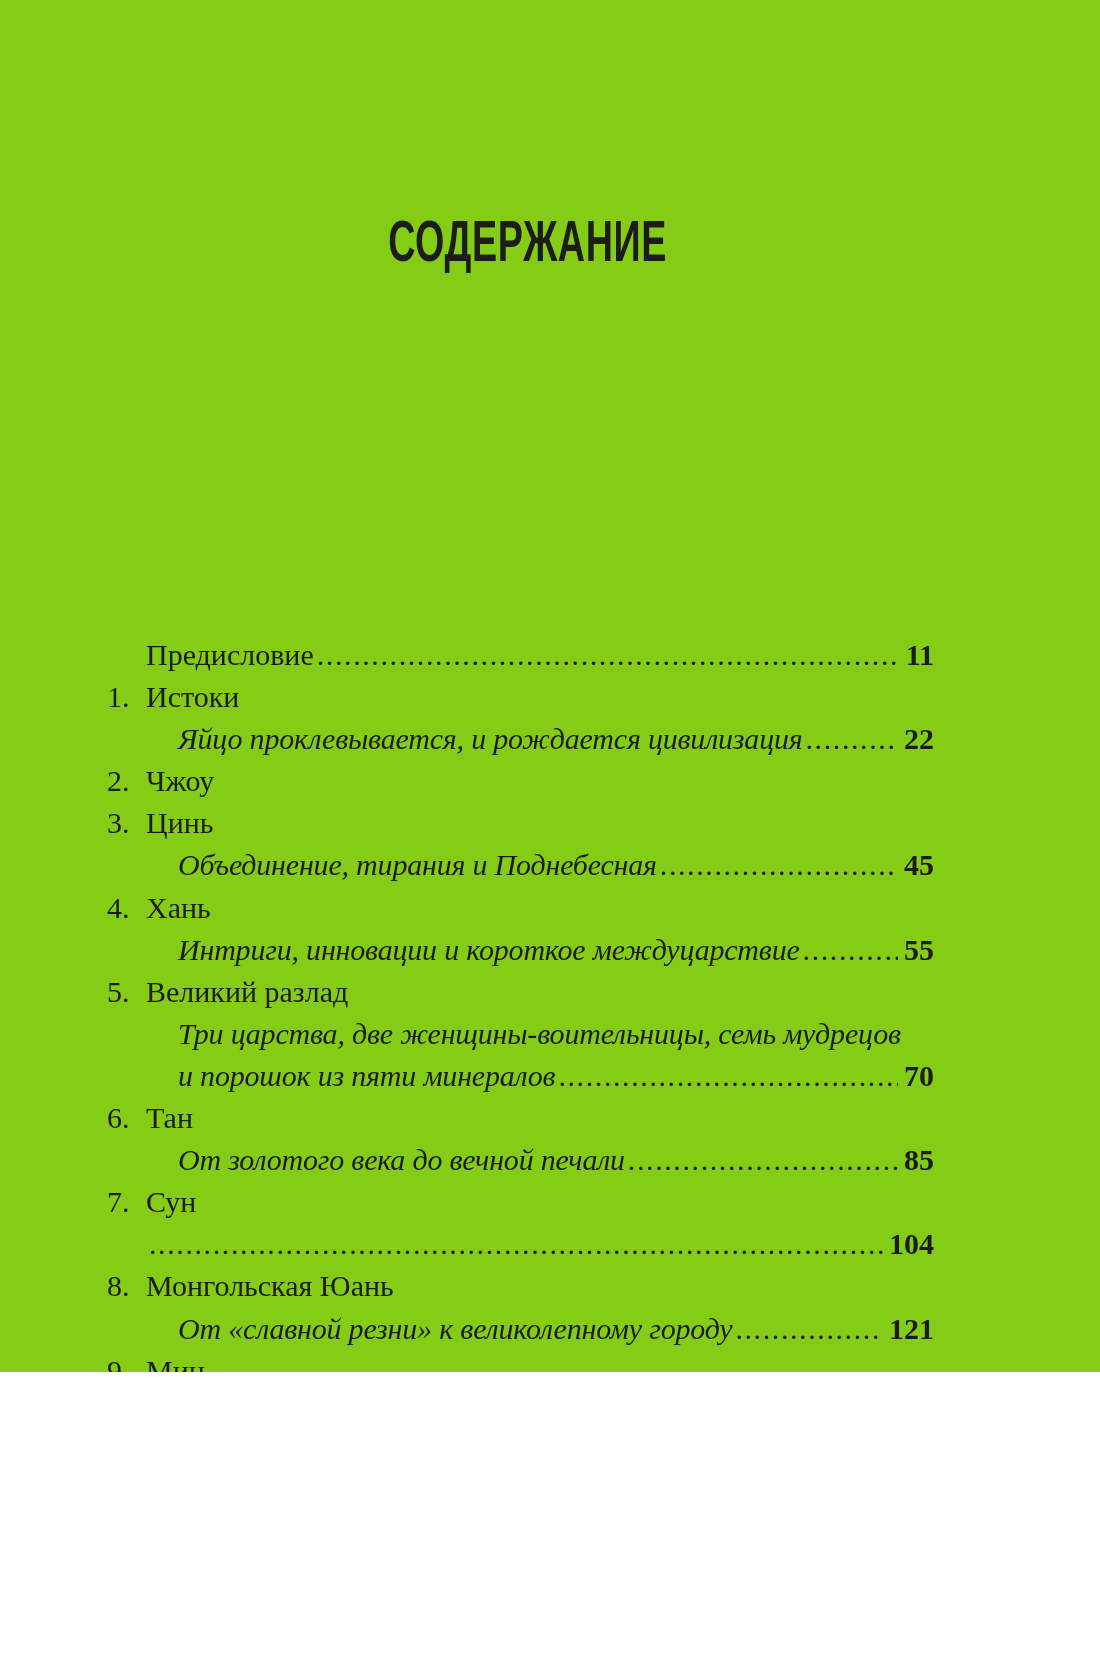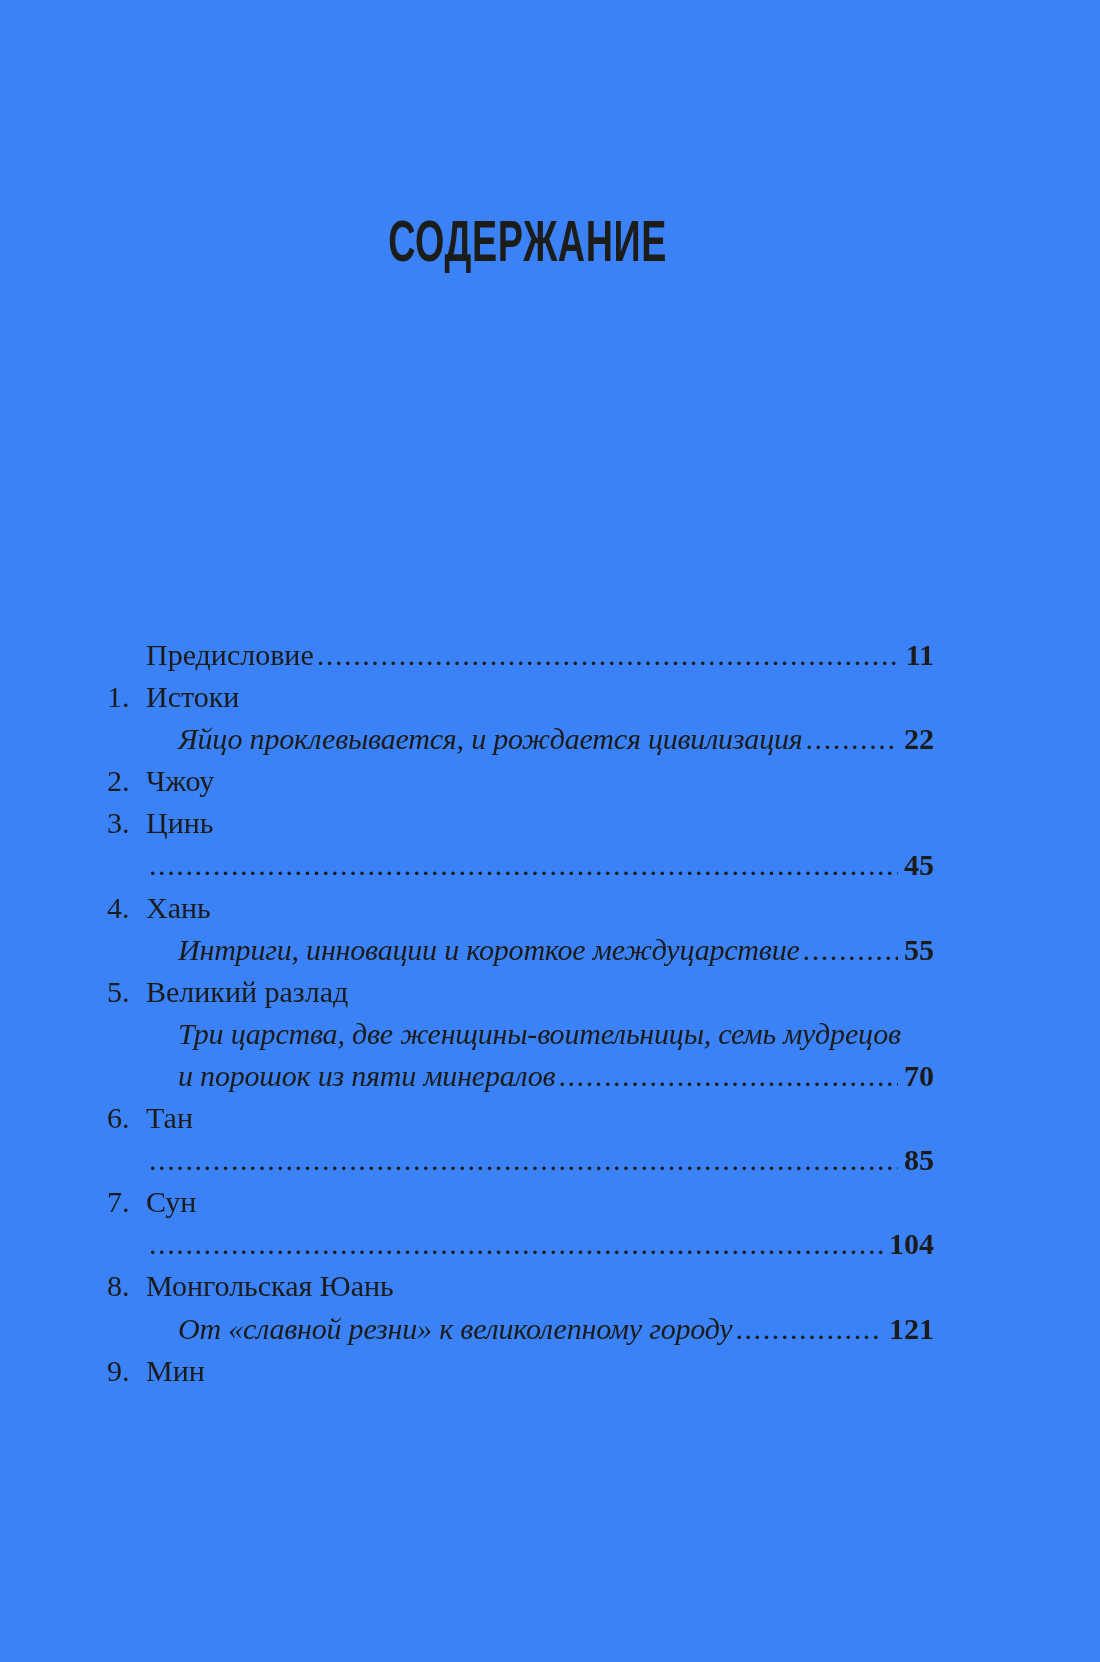--- a/index.html
+++ b/index.html
@@ -3,22 +3,22 @@
 <meta charset="utf-8">
 <style>
   html, body {
     margin: 0;
     padding: 0;
     background: #ffffff;
   }
   .page {
     position: relative;
     width: 1100px;
-    height: 1662px;
-    background: #3b82f6;
+    height: 1372px;
+    background: #84cc16;
     overflow: hidden;
     font-family: "Liberation Serif", "DejaVu Serif", serif;
     color: #1b1b1b;
   }
   .toc-heading {
     position: absolute;
     top: 212px;
     left: 0;
     width: 100%;
     margin: 0;
@@ -110,20 +110,21 @@
       </div>
       <div class="toc-line chapter-line">
         <span class="num">2.</span>
         <span class="text">Чжоу</span>
       </div>
       <div class="toc-line chapter-line">
         <span class="num">3.</span>
         <span class="text">Цинь</span>
       </div>
       <div class="toc-line subtitle-line">
+        <span class="text">Объединение, тирания и Поднебесная</span>
         <span class="leader"></span>
         <span class="page-num">45</span>
       </div>
       <div class="toc-line chapter-line">
         <span class="num">4.</span>
         <span class="text">Хань</span>
       </div>
       <div class="toc-line subtitle-line">
         <span class="text">Интриги, инновации и короткое междуцарствие</span>
         <span class="leader"></span>
@@ -139,20 +140,21 @@
       <div class="toc-line subtitle-line">
         <span class="text">и порошок из пяти минералов</span>
         <span class="leader"></span>
         <span class="page-num">70</span>
       </div>
       <div class="toc-line chapter-line">
         <span class="num">6.</span>
         <span class="text">Тан</span>
       </div>
       <div class="toc-line subtitle-line">
+        <span class="text">От золотого века до вечной печали</span>
         <span class="leader"></span>
         <span class="page-num">85</span>
       </div>
       <div class="toc-line chapter-line">
         <span class="num">7.</span>
         <span class="text">Сун</span>
       </div>
       <div class="toc-line subtitle-line">
         <span class="leader"></span>
         <span class="page-num">104</span>

